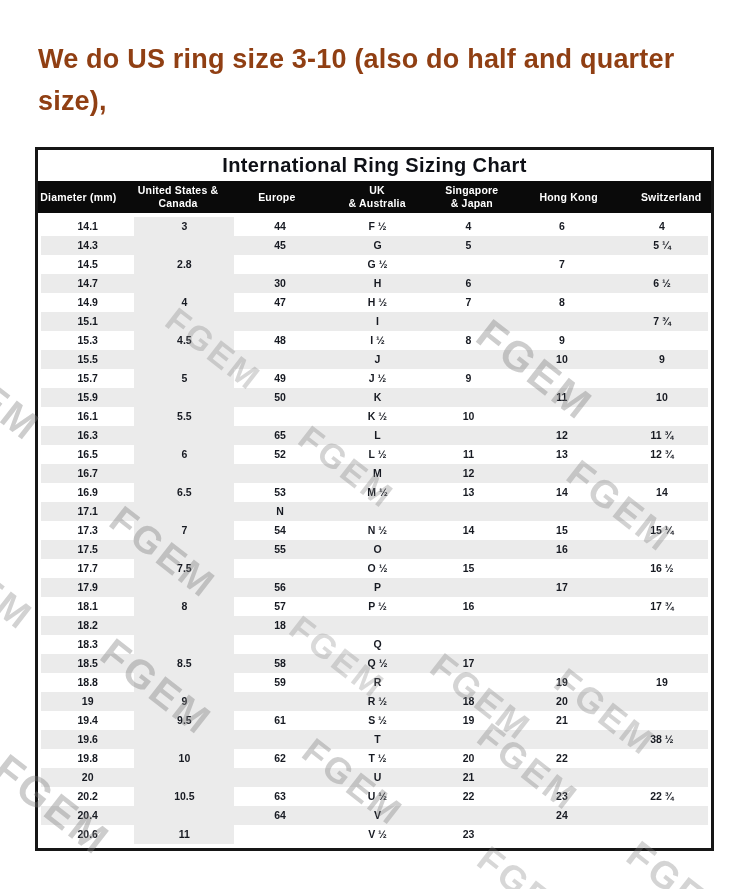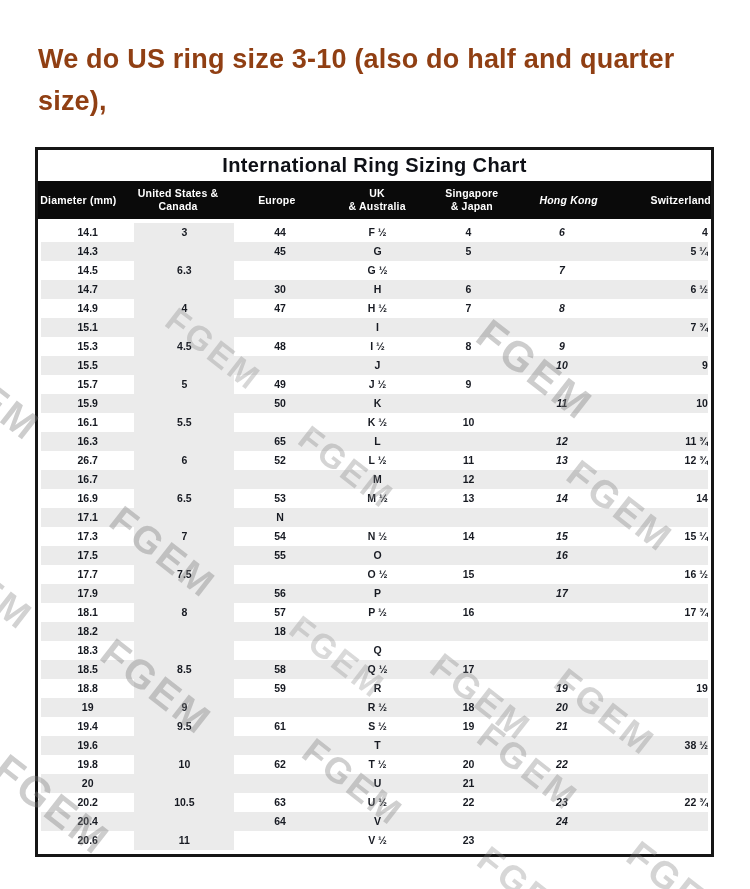--- a/index.html
+++ b/index.html
@@ -19,33 +19,33 @@
   .intro{position:absolute;left:38px;top:38px;width:700px;
     color:var(--intro);font-weight:bold;font-size:27px;line-height:42px;
     letter-spacing:0.2px;}
 
   
   .chart{position:absolute;left:35px;top:147px;width:679px;
     border:3px solid var(--border);background:#ffffff;}
   .chart-title{height:31px;line-height:30px;text-align:center;
     font-size:20px;font-weight:bold;color:#0e1016;letter-spacing:0.4px;}
   .chart-header{display:flex;background:var(--header-bg);color:var(--header-text);
-    height:38px;align-items:center;gap:16px;}
+    height:32px;align-items:center;gap:16px;}
   .hcell{font-size:10.5px;font-weight:bold;text-align:center;line-height:1.2;
     white-space:pre-line;letter-spacing:0.2px;}
   .chart-body{padding:4px 3px 4px 3px;background:#ffffff;}
   .trow{display:flex;height:19px;line-height:19px;background:#ffffff;}
   .trow:nth-child(even){background:var(--stripe);}
   .tcell{font-size:10.5px;font-weight:bold;color:var(--body-text);
     text-align:center;overflow:hidden;white-space:nowrap;}
   .trow .tcell:nth-child(2){background:var(--stripe);}
 
   
   .c0{width:14%;} .c1{width:15%;} .c2{width:13.7%;} .c3{width:15.5%;}
-  .c4{width:11.8%;} .c5{width:16.2%;font-style:italic;} .c6{width:13.8%;text-align:right;}
+  .c4{width:11.8%;} .c5{width:16.2%;} .c6{width:13.8%;}
 
   
   .wm{position:absolute;transform:rotate(38deg);transform-origin:left top;
     color:#7d7d7d;font-weight:bold;letter-spacing:3px;pointer-events:none;
     font-family:"Liberation Sans", sans-serif;z-index:6;}
 </style>
 </head>
 <body>
 
 <div class="page">
@@ -82,21 +82,21 @@
           <div class="tcell c0">14.3</div>
           <div class="tcell c1"></div>
           <div class="tcell c2">45</div>
           <div class="tcell c3">G</div>
           <div class="tcell c4">5</div>
           <div class="tcell c5"></div>
           <div class="tcell c6">5 ¼</div>
         </div>
         <div class="trow">
           <div class="tcell c0">14.5</div>
-          <div class="tcell c1">6.3</div>
+          <div class="tcell c1">2.8</div>
           <div class="tcell c2"></div>
           <div class="tcell c3">G ½</div>
           <div class="tcell c4"></div>
           <div class="tcell c5">7</div>
           <div class="tcell c6"></div>
         </div>
         <div class="trow">
           <div class="tcell c0">14.7</div>
           <div class="tcell c1"></div>
           <div class="tcell c2">30</div>
@@ -171,21 +171,21 @@
         <div class="trow">
           <div class="tcell c0">16.3</div>
           <div class="tcell c1"></div>
           <div class="tcell c2">65</div>
           <div class="tcell c3">L</div>
           <div class="tcell c4"></div>
           <div class="tcell c5">12</div>
           <div class="tcell c6">11 ¾</div>
         </div>
         <div class="trow">
-          <div class="tcell c0">26.7</div>
+          <div class="tcell c0">16.5</div>
           <div class="tcell c1">6</div>
           <div class="tcell c2">52</div>
           <div class="tcell c3">L ½</div>
           <div class="tcell c4">11</div>
           <div class="tcell c5">13</div>
           <div class="tcell c6">12 ¾</div>
         </div>
         <div class="trow">
           <div class="tcell c0">16.7</div>
           <div class="tcell c1"></div>

